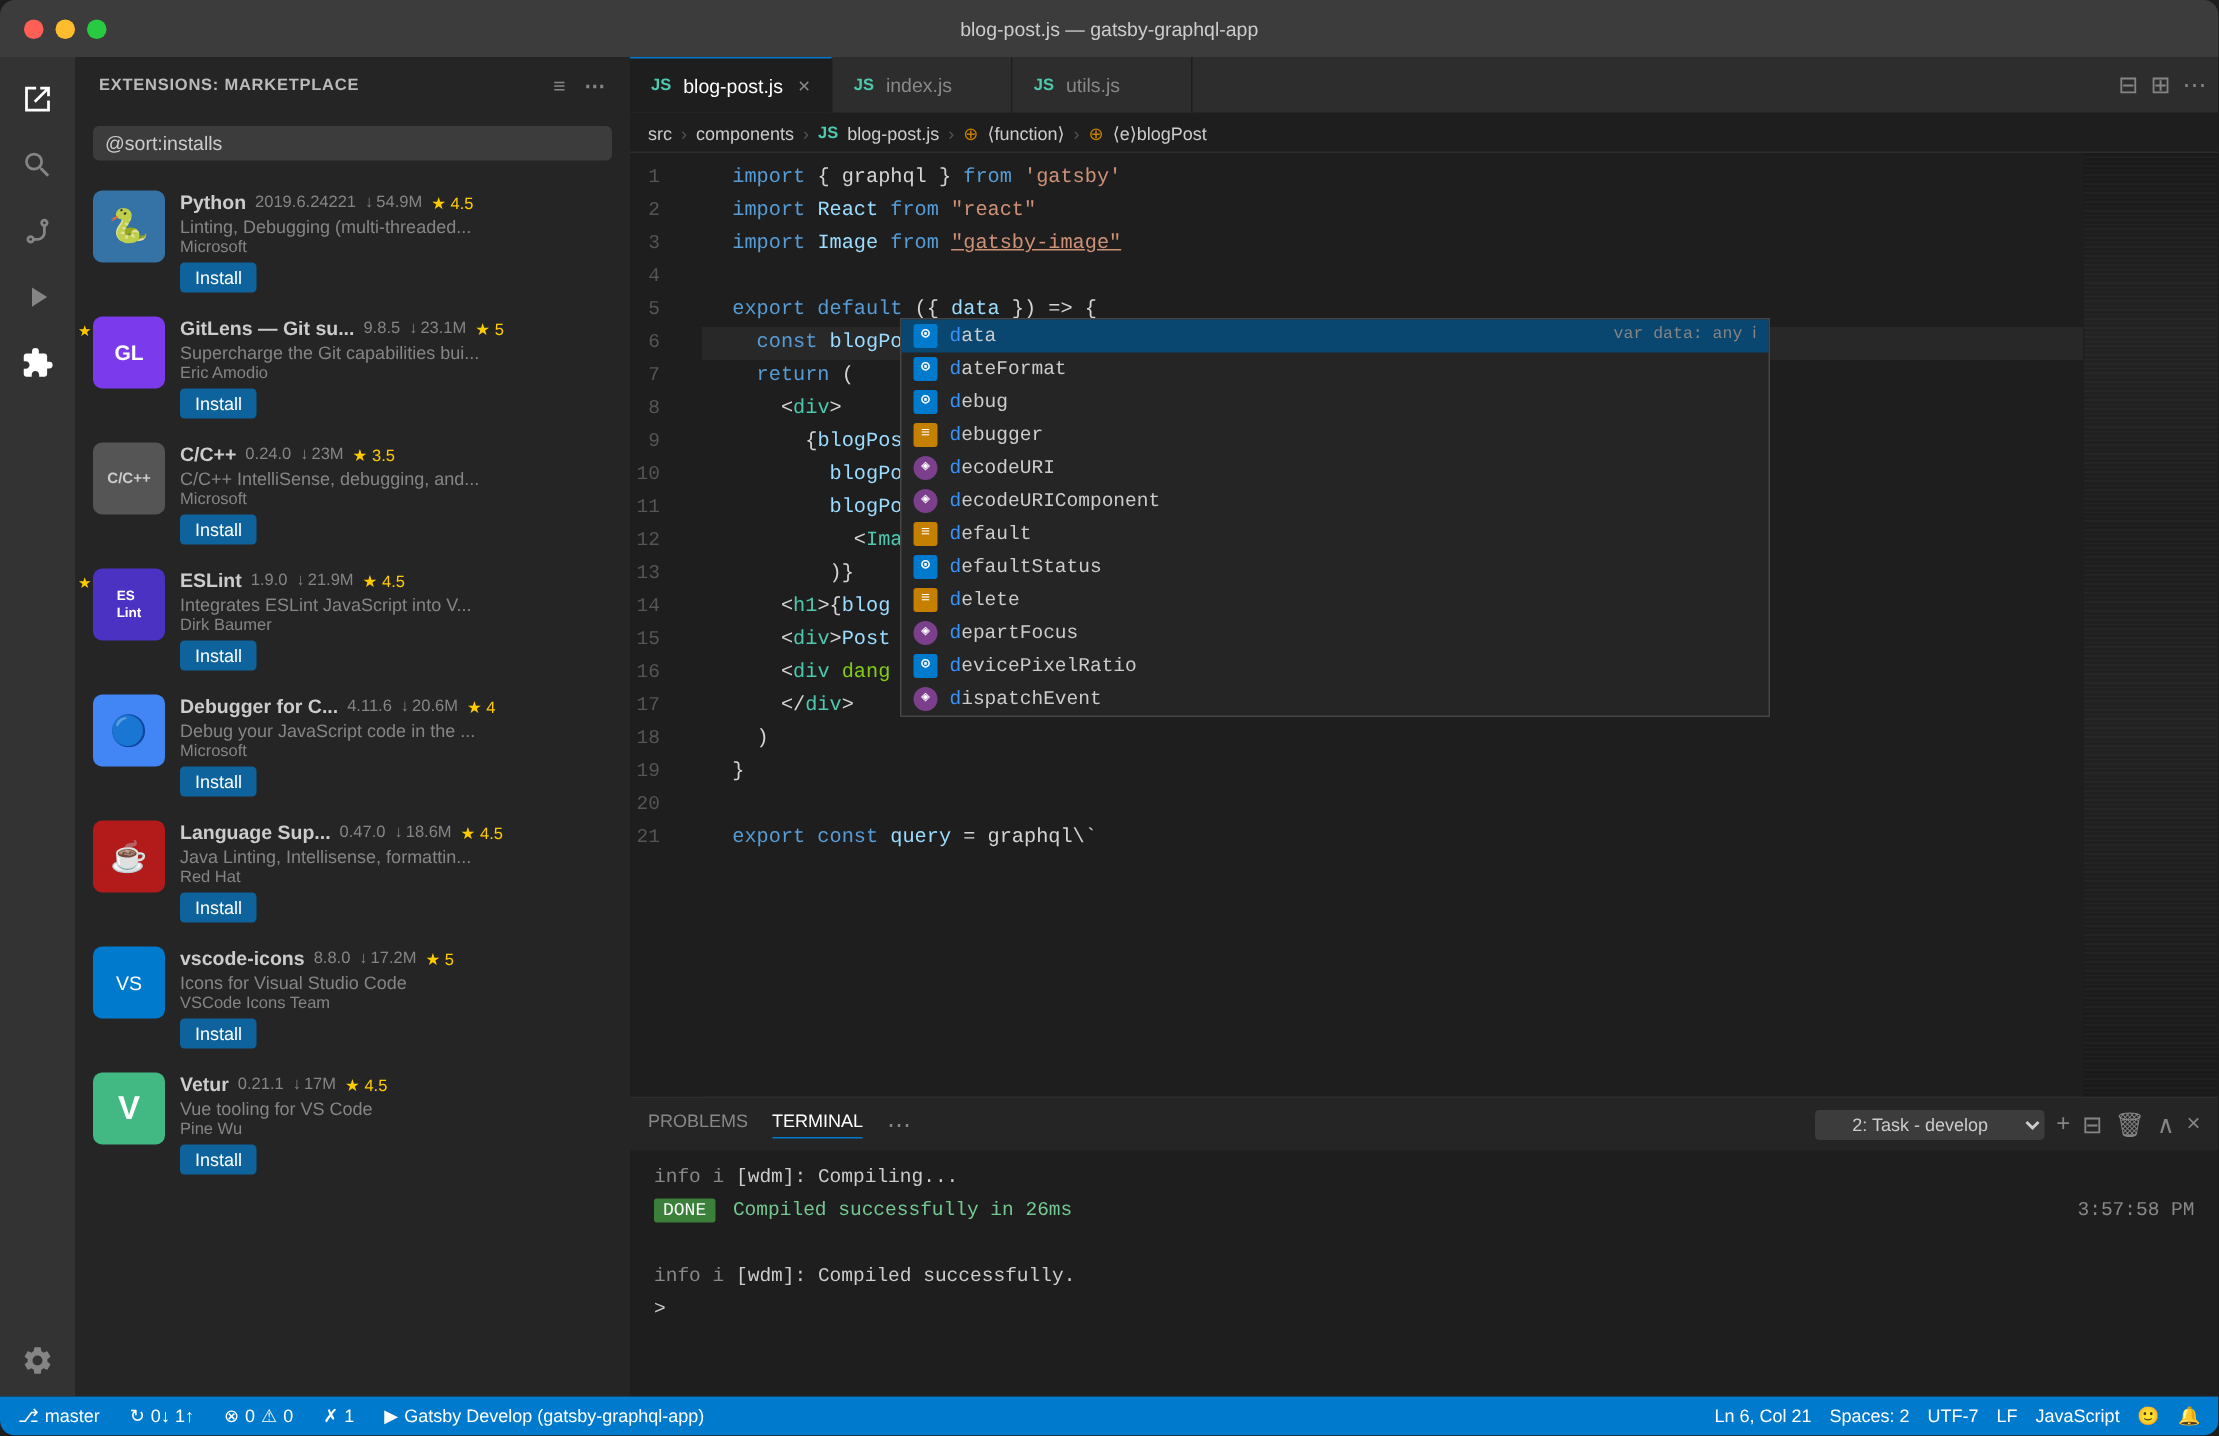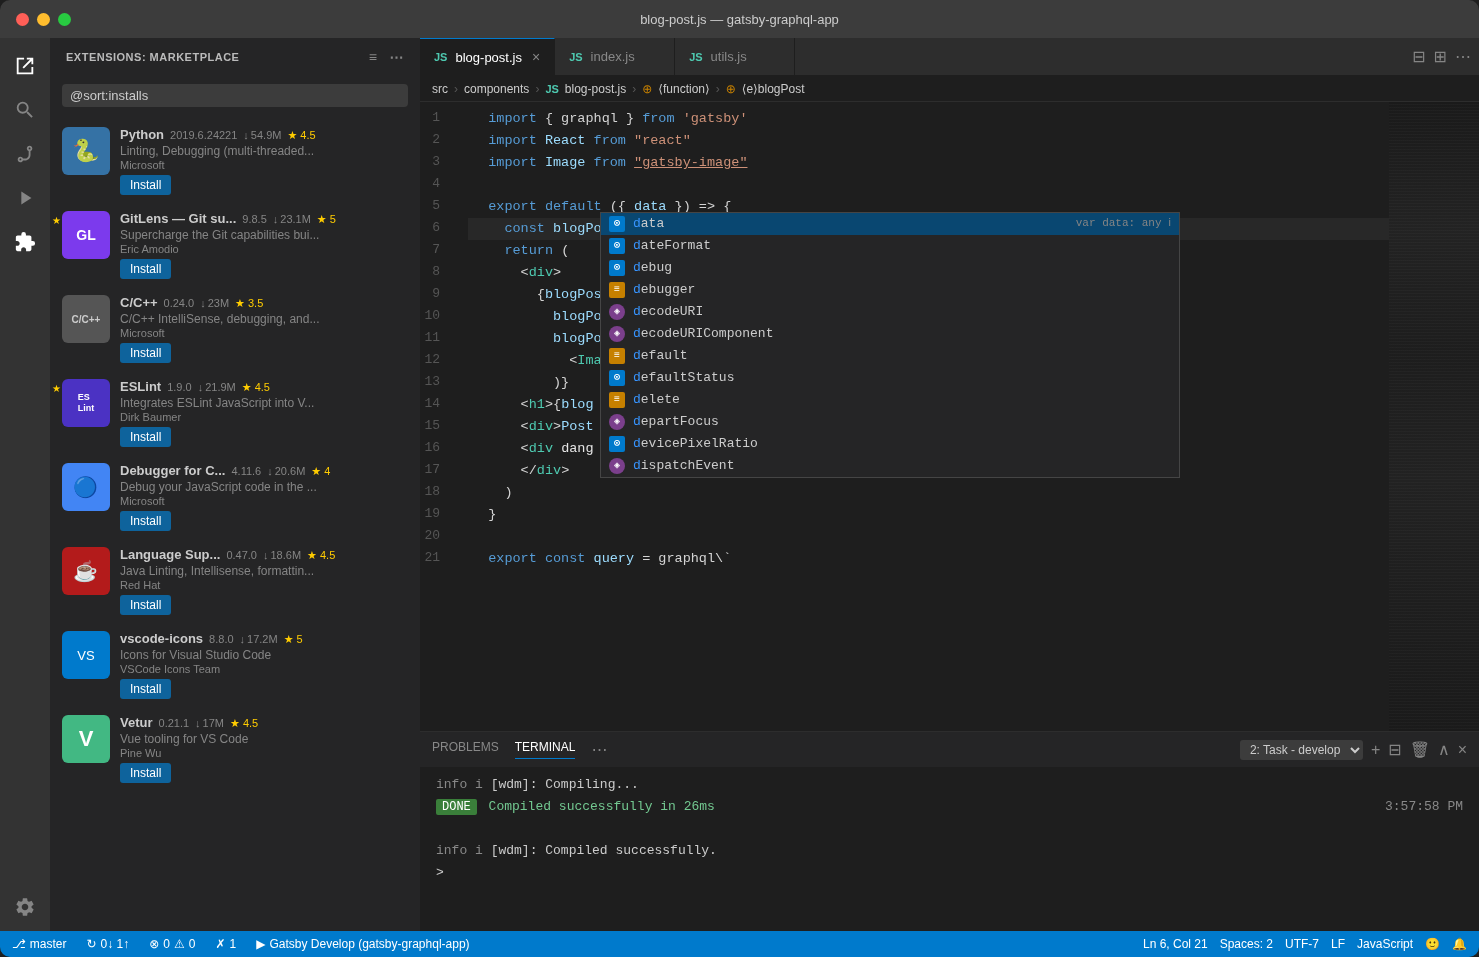--- a/index.html
+++ b/index.html
@@ -427,21 +427,21 @@
       display: flex;
       align-items: center;
       gap: 8px;
     }
     .panel-select {
       background: #3c3c3c;
       color: #cccccc;
       border: none;
       border-radius: 3px;
       font-size: 12px;
-      padding: 2px 6px;
+      padding: 2px 21px;
       cursor: pointer;
     }
     .panel-icon-btn {
       color: #858585;
       font-size: 16px;
       cursor: pointer;
     }
 
     .terminal-content {
       flex: 1;
@@ -795,21 +795,21 @@
             <div class="code-line active-line">    <span class="hl-keyword">const</span> <span class="hl-var">blogPost</span> <span style="color:#d4d4d4">= data.cms.blogPost</span></div>
             <div class="code-line">    <span class="hl-keyword">return</span> <span style="color:#d4d4d4">(</span></div>
             <div class="code-line">      <span style="color:#d4d4d4">&lt;</span><span class="hl-tag">div</span><span style="color:#d4d4d4">&gt;</span></div>
             <div class="code-line">        <span style="color:#d4d4d4">{</span><span class="hl-var">blogPost</span><span style="color:#d4d4d4"></span></div>
             <div class="code-line">          <span class="hl-var">blogPos</span></div>
             <div class="code-line">          <span class="hl-var">blogPos</span></div>
             <div class="code-line">            <span style="color:#d4d4d4">&lt;</span><span class="hl-tag">Imag</span></div>
             <div class="code-line">          <span style="color:#d4d4d4">)}</span></div>
             <div class="code-line">      <span style="color:#d4d4d4">&lt;</span><span class="hl-tag">h1</span><span style="color:#d4d4d4">&gt;{</span><span class="hl-var">blog</span></div>
             <div class="code-line">      <span style="color:#d4d4d4">&lt;</span><span class="hl-tag">div</span><span style="color:#d4d4d4">&gt;</span><span class="hl-var">Post</span></div>
-            <div class="code-line">      <span style="color:#d4d4d4">&lt;</span><span class="hl-tag">div</span><span style="color:#e5e5e5"> dang</span></div>
+            <div class="code-line">      <span style="color:#d4d4d4">&lt;</span><span class="hl-tag">div</span><span style="color:#84cc16"> dang</span></div>
             <div class="code-line">      <span style="color:#d4d4d4">&lt;/</span><span class="hl-tag">div</span><span style="color:#d4d4d4">&gt;</span></div>
             <div class="code-line">    <span style="color:#d4d4d4">)</span></div>
             <div class="code-line">  <span style="color:#d4d4d4">}</span></div>
             <div class="code-line"></div>
             <div class="code-line">  <span class="hl-keyword">export const</span> <span class="hl-var">query</span> <span style="color:#d4d4d4">= graphql\`</span></div>
           </div>
 
           <div class="autocomplete">
             <div style="position:absolute;right:8px;top:2px;color:#858585;font-size:11px;">var data: any ℹ</div>
             <div class="autocomplete-item selected">

